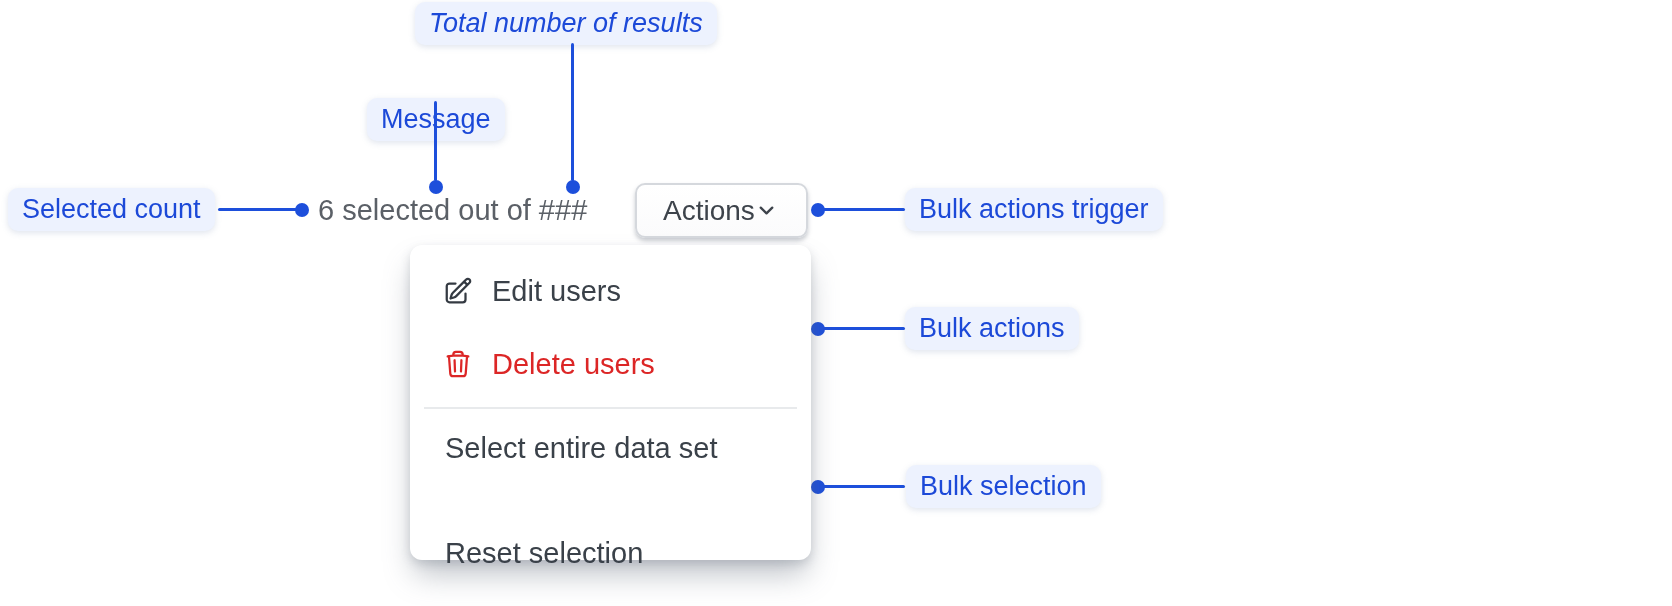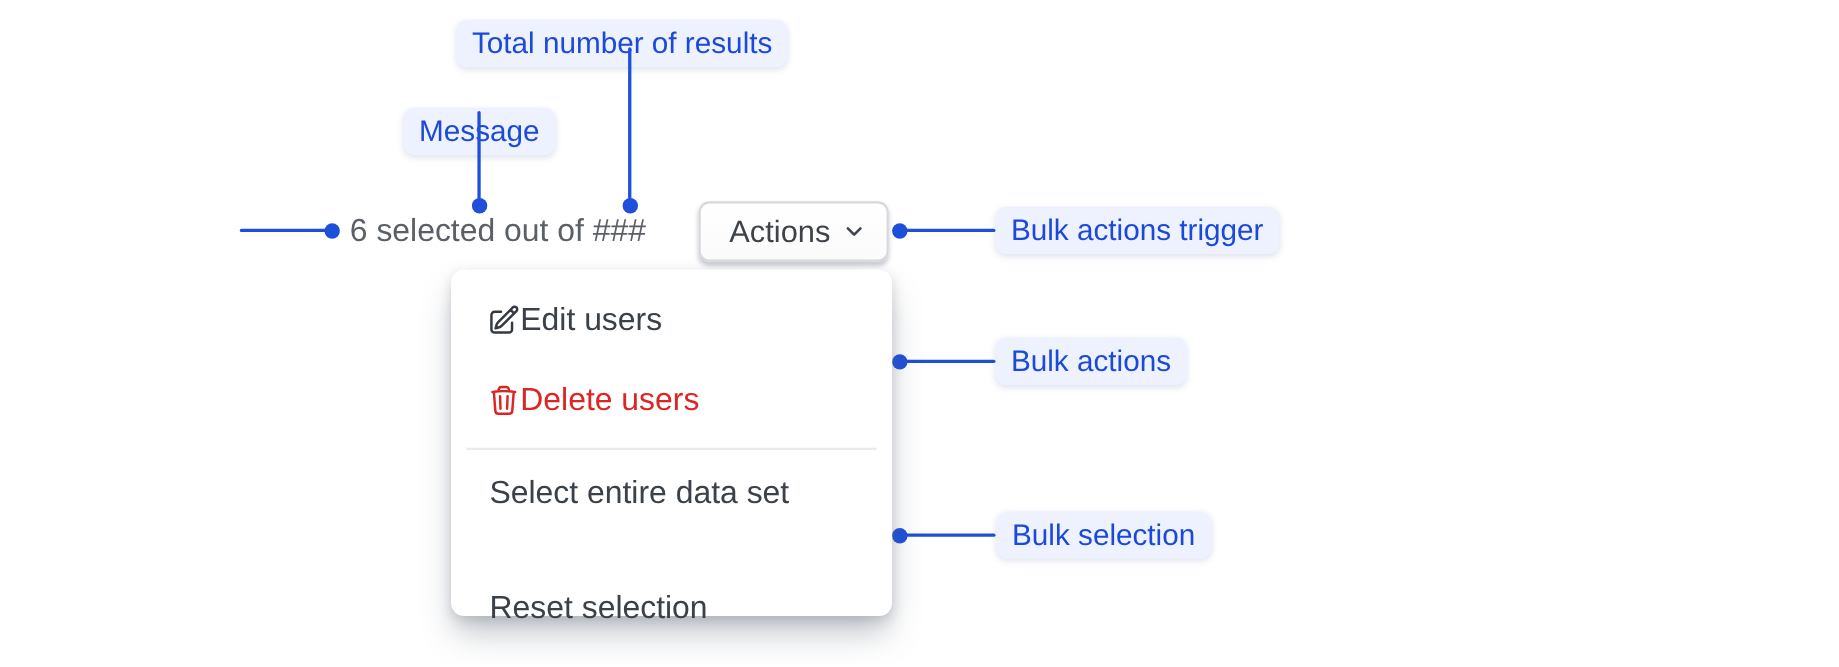--- a/index.html
+++ b/index.html
@@ -40,62 +40,63 @@
     white-space: nowrap;
   }
   .btn {
     position: absolute;
     left: 635px; top: 183px;
     width: 173px; height: 55px;
     box-sizing: border-box;
     background: linear-gradient(#ffffff, #fbfbfc);
     border: 2px solid #d5d8dd;
     border-radius: 10px;
-    display: flex; align-items: center; justify-content: space-between;
+    display: flex; align-items: center; 
     padding: 0 18px 0 26px;
     box-shadow: 0 3px 4px rgba(120,128,140,.40);
     cursor: pointer;
   }
   .btn-label { font-size: 28px; color: #3d434b; }
   .btn .caret { width: 23px; height: 23px; color: #3d434b; display: block; }
   .panel {
     position: absolute;
     left: 410px; top: 245px;
     width: 401px; height: 315px;
     background: #ffffff;
     border-radius: 12px;
     box-shadow: 0 18px 30px -4px rgba(95,105,120,.40), 0 4px 10px rgba(95,105,120,.22);
   }
   .menu-row {
     position: absolute;
     left: 33px;
     height: 44px;
-    display: flex; align-items: center; 
+    display: flex; align-items: center; gap: 19px;
     font-size: 29px; color: #3a4149;
     white-space: nowrap;
     cursor: pointer;
   }
   .menu-row .mi { width: 30px; height: 30px; display: block; flex: 0 0 auto; }
   .menu-row.danger { color: #dc2626; }
   .panel .divider {
     position: absolute;
     left: 14px; right: 14px; top: 162px;
     height: 2px; background: #e8eaec;
   }
   svg { display: block; }
 </style>
 </head>
 <body>
 
 <div class="stage">
 
-  <div class="chip" style="left:415px; top:18px;">Total number of results</div>
+  <div class="chip" style="left:415px; top:2px;font-style:italic;">Total number of results</div>
 
   <div class="chip" style="left:367px; top:60px;margin-top:38px;">Message</div>
 
+  <div class="chip" style="left:8px; top:188px;">Selected count</div>
 
   <div class="chip" style="left:905px; top:307px;">Bulk actions</div>
 
   <div class="chip" style="left:905px; top:188px;">Bulk actions trigger</div>
 
   <div class="chip" style="left:906px; top:465px;text-align:right;">Bulk selection</div>
 
   <div class="conn" style="left:571px; top:43px; width:3px; height:138px;"></div>
   <div class="conn" style="left:434px; top:101px; width:3px; height:80px;"></div>
   <div class="conn" style="left:218px; top:208px; width:80px; height:3px;"></div>

